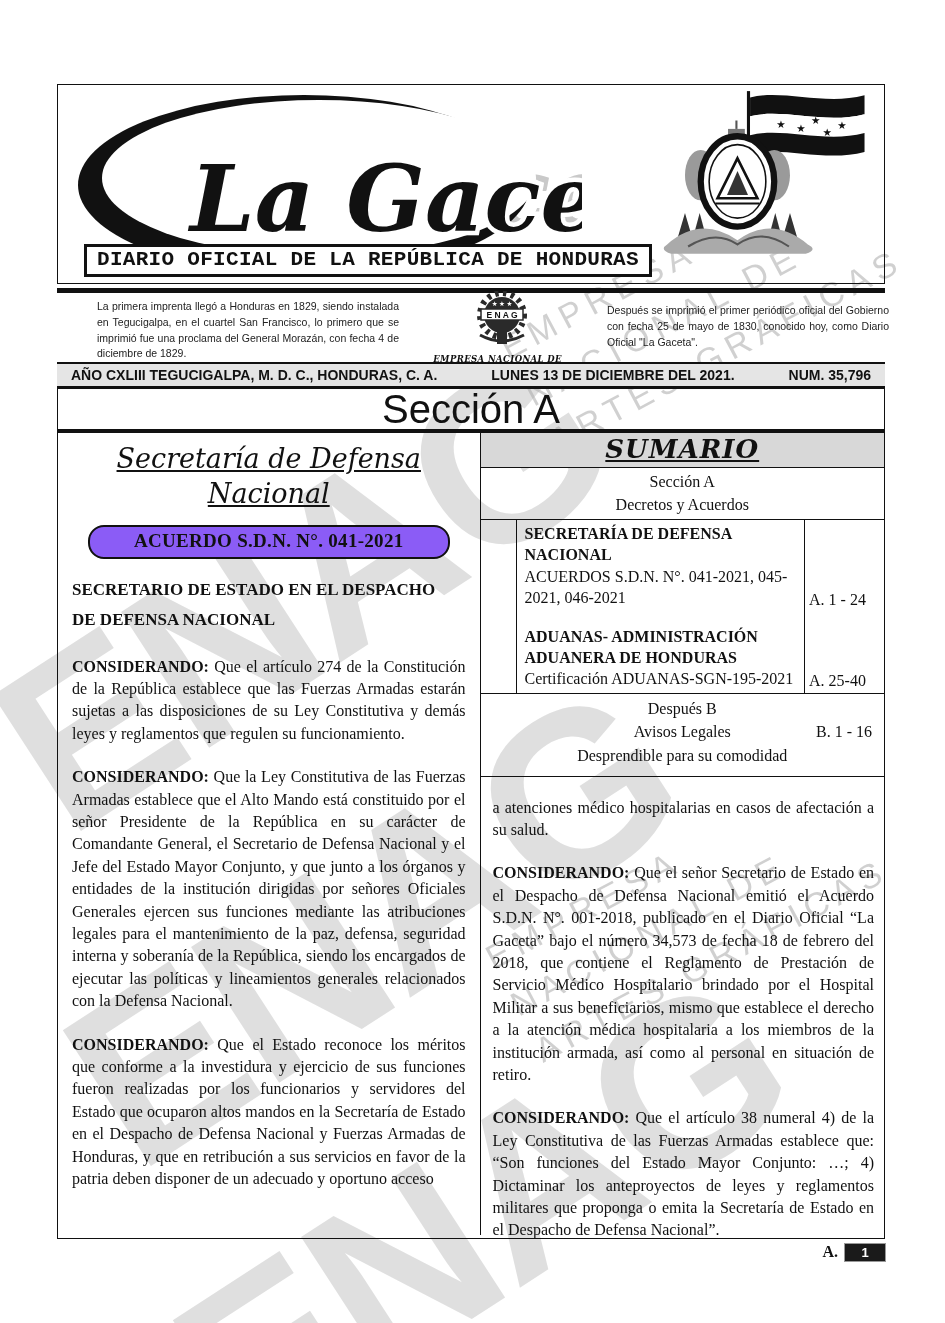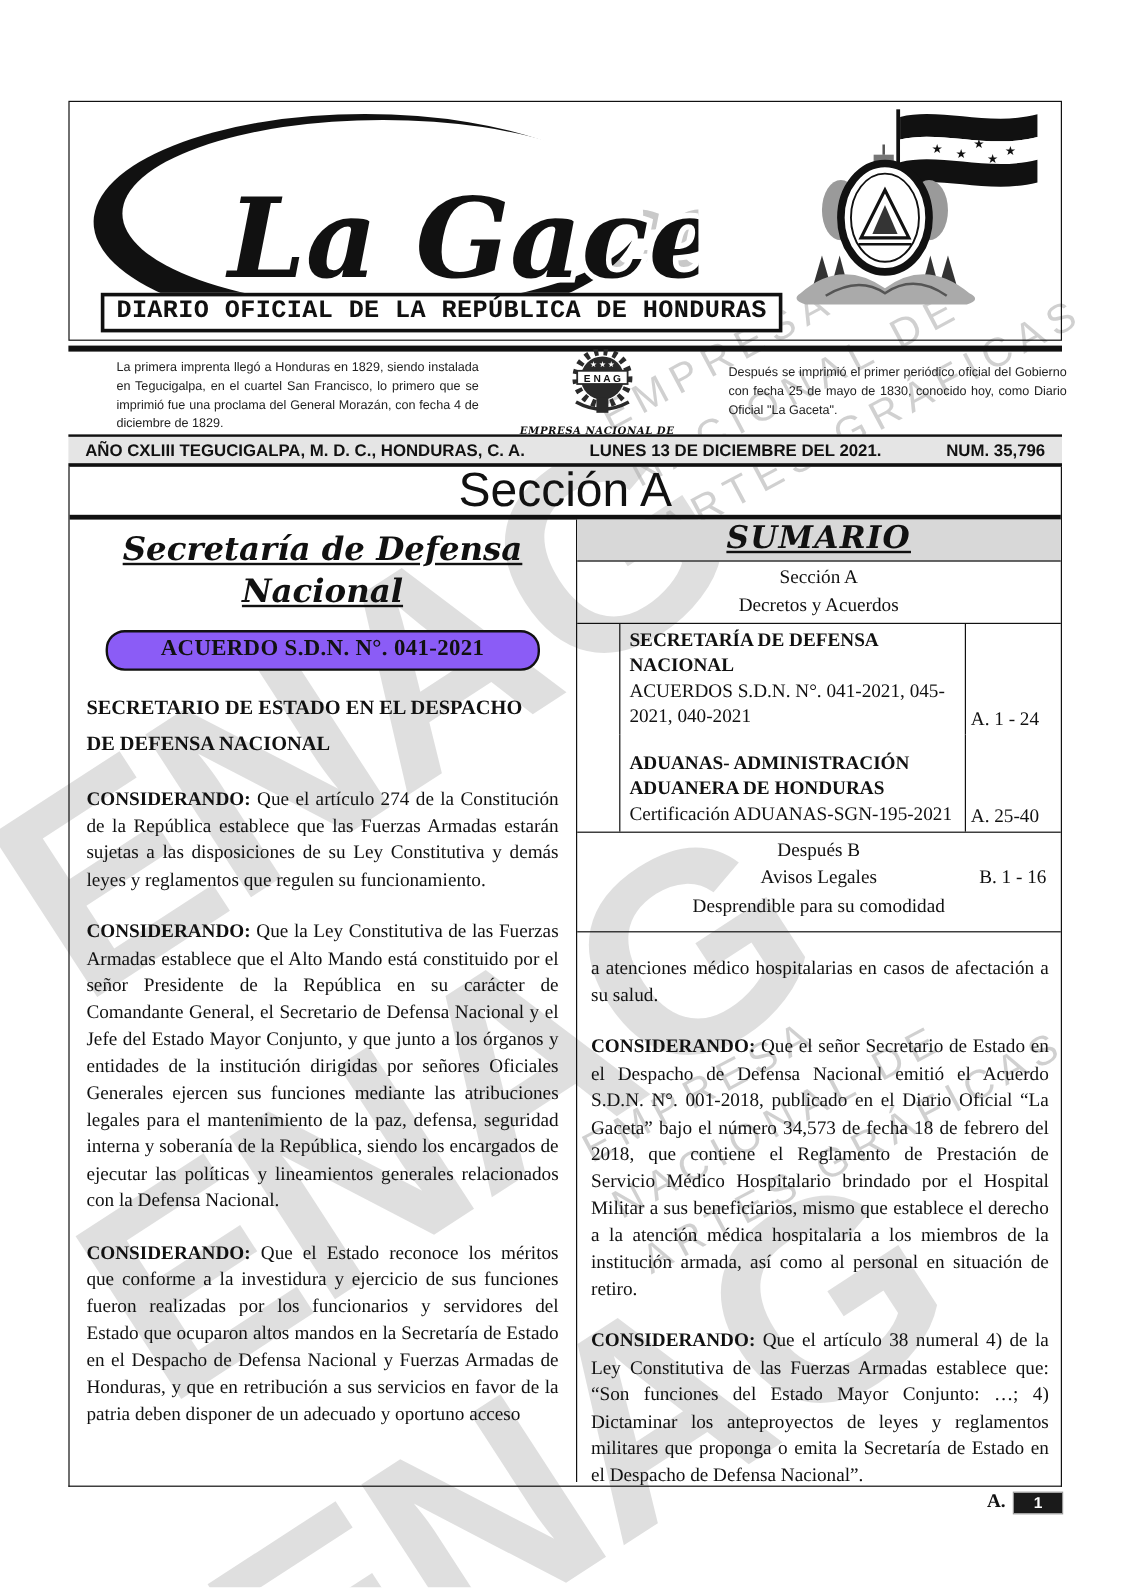--- a/index.html
+++ b/index.html
@@ -63,21 +63,21 @@
   }
   .section-title {
     height:40px; text-align:center; font-family:"Liberation Sans", sans-serif;
     font-size:40px; line-height:40px; color:#111;
   }
   .columns { display:flex; border-top:4px solid #111; height:806px; }
   .col-left  { width:423px; border-right:1.2px solid #111; padding:4px 14px 0; }
   .col-right { width:404px; display:flex; flex-direction:column; }
   
   .sdn-heading {
-    text-align:center; font-family:"DejaVu Serif", serif; font-weight:bold; font-style:italic;
+    text-align:center; font-family:"DejaVu Serif", serif; font-weight:normal; font-style:italic;
     font-size:27px; line-height:1.3; margin-top:4px;
   }
   .sdn-heading div { text-decoration:underline; }
   .acuerdo-box {
     margin:14px auto 0; width:92%; background:#8b5cf6; border:2px solid #111;
     border-radius:16px; text-align:center; padding:3px 0 5px;
     font-weight:bold; font-size:19px; letter-spacing:0.3px;
   }
   .subheading { margin-top:16px; text-align:left; font-weight:bold; font-size:17px; line-height:1.75; }
   .body-par { margin-top:21px; font-size:16px; line-height:1.4; text-align:justify; }
@@ -229,21 +229,21 @@
             <span>SUMARIO</span>
           </div>
           <div class="sumario-seca">
             <div>Sección A</div>
             <div>Decretos y Acuerdos</div>
           </div>
           <div class="sumario-table">
             <div class="s-sp"></div>
             <div class="s-main">
               <div class="org">SECRETARÍA DE DEFENSA NACIONAL</div>
-              <div>ACUERDOS S.D.N. N°. 041-2021, 045-2021, 040-2021</div>
+              <div>ACUERDOS S.D.N. N°. 041-2021, 045-2021, 046-2021</div>
             </div>
             <div class="s-pg">A. 1 - 24</div>
             <div class="s-sp"></div>
             <div class="s-main s-main2">
               <div class="org">ADUANAS- ADMINISTRACIÓN ADUANERA DE HONDURAS</div>
               <div>Certificación ADUANAS-SGN-195-2021</div>
             </div>
             <div class="s-pg">A. 25-40</div>
           </div>
           <div class="sumario-secb">

